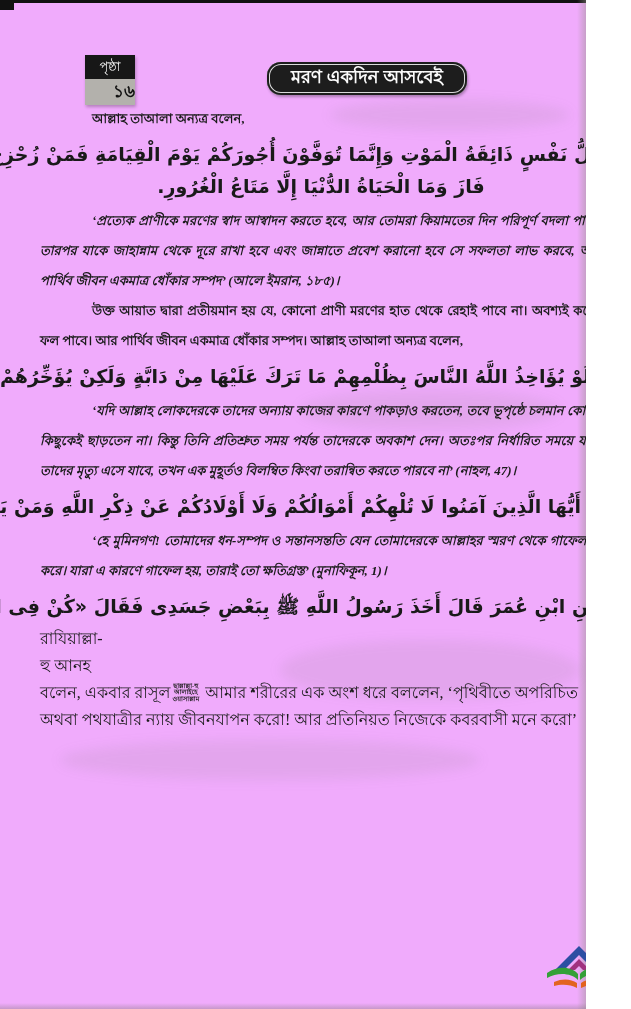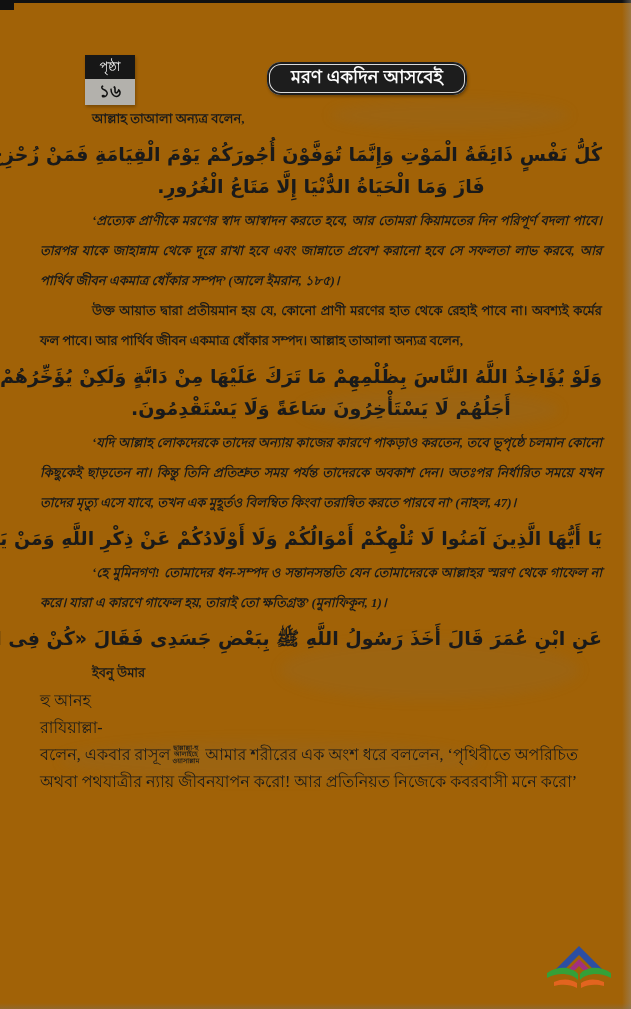--- a/index.html
+++ b/index.html
@@ -1,39 +1,39 @@
 <!DOCTYPE html>
 <html><head>
 <meta charset="utf-8">
 <style>
   html,body{margin:0;padding:0;}
   .page{
-    position:relative;width:631px;height:1009px;
-    background:#a16207;overflow:hidden;
+    position:relative;width:586px;height:1009px;
+    background:#f0abfc;overflow:hidden;
     font-family:"Liberation Serif","DejaVu Serif",serif;
     color:#1a1a1a;
   }
   
   .scan-top{position:absolute;top:0;left:10px;right:0;height:3px;background:#111;}
   .scan-corner{position:absolute;top:0;left:0;width:14px;height:10px;background:#111;}
   .scan-right{position:absolute;top:0;right:0;width:9px;height:100%;
     background:linear-gradient(to right,rgba(160,155,148,0),rgba(150,145,138,.45));}
   .scan-bottom{position:absolute;bottom:0;left:0;right:0;height:6px;
     background:linear-gradient(to bottom,rgba(120,115,108,0),rgba(120,115,108,.35));}
   .smudge{position:absolute;border-radius:50%;filter:blur(6px);background:rgba(120,118,110,.10);}
   .sm1{left:300px;top:390px;width:260px;height:40px;}
   .sm2{left:280px;top:640px;width:300px;height:60px;}
   .sm3{left:60px;top:740px;width:420px;height:40px;}
   .sm4{left:330px;top:100px;width:240px;height:30px;}
 
   
   .badge{position:absolute;left:85px;top:55px;width:50px;box-shadow:1px 2px 3px rgba(0,0,0,.25);}
   .badge-top{background:#171717;color:#fff;text-align:center;font-size:13px;line-height:24px;height:24px;
     font-family:"Liberation Sans","DejaVu Sans",sans-serif;}
-  .badge-bottom{background:#b3b1ac;color:#111;text-align:center;font-size:17px;font-weight:bold;
+  .badge-bottom{background:#b3b1ac;color:#111;text-align:right;font-size:17px;font-weight:bold;
     line-height:26px;height:26px;font-family:"Liberation Sans","DejaVu Sans",sans-serif;}
 
   
   .chapter-box{
     position:absolute;left:267px;top:62px;width:200px;height:33px;
     background:#1d1d1d;border-radius:14px;
     box-shadow:inset 0 0 0 2px #1d1d1d, inset 0 0 0 3px rgba(240,240,240,.9), 1px 2px 3px rgba(0,0,0,.3);
     display:flex;align-items:center;justify-content:center;
   }
   .chapter-box span{color:#fbfbfb;font-size:18px;font-weight:bold;
@@ -87,36 +87,35 @@
       <div>كُلُّ نَفْسٍ ذَائِقَةُ الْمَوْتِ وَإِنَّمَا تُوَفَّوْنَ أُجُورَكُمْ يَوْمَ الْقِيَامَةِ فَمَنْ زُحْزِحَ عَنِ النَّارِ وَأُدْخِلَ الْجَنَّةَ فَقَدْ</div>
       <div>فَازَ وَمَا الْحَيَاةُ الدُّنْيَا إِلَّا مَتَاعُ الْغُرُورِ.</div>
     </div>
 
     <p class="bn trans">‘প্রত্যেক প্রাণীকে মরণের স্বাদ আস্বাদন করতে হবে, আর তোমরা কিয়ামতের দিন পরিপূর্ণ বদলা পাবে। তারপর যাকে জাহান্নাম থেকে দূরে রাখা হবে এবং জান্নাতে প্রবেশ করানো হবে সে সফলতা লাভ করবে, আর পার্থিব জীবন একমাত্র ধোঁকার সম্পদ’ (আলে ইমরান, ১৮৫)।</p>
 
     <p class="bn upright">উক্ত আয়াত দ্বারা প্রতীয়মান হয় যে, কোনো প্রাণী মরণের হাত থেকে রেহাই পাবে না। অবশ্যই কর্মের ফল পাবে। আর পার্থিব জীবন একমাত্র ধোঁকার সম্পদ। আল্লাহ তাআলা অন্যত্র বলেন,</p>
 
     <div class="arabic">
       <div>وَلَوْ يُؤَاخِذُ اللَّهُ النَّاسَ بِظُلْمِهِمْ مَا تَرَكَ عَلَيْهَا مِنْ دَابَّةٍ وَلَكِنْ يُؤَخِّرُهُمْ إِلَى أَجَلٍ مُسَمًّى فَإِذَا جَاءَ</div>
-      <div>أَجَلُهُمْ لَا يَسْتَأْخِرُونَ سَاعَةً وَلَا يَسْتَقْدِمُونَ.</div>
     </div>
 
     <p class="bn trans">‘যদি আল্লাহ লোকদেরকে তাদের অন্যায় কাজের কারণে পাকড়াও করতেন, তবে ভূপৃষ্ঠে চলমান কোনো কিছুকেই ছাড়তেন না। কিন্তু তিনি প্রতিশ্রুত সময় পর্যন্ত তাদেরকে অবকাশ দেন। অতঃপর নির্ধারিত সময়ে যখন তাদের মৃত্যু এসে যাবে, তখন এক মুহূর্তও বিলম্বিত কিংবা তরান্বিত করতে পারবে না’ (নাহল, 47)।</p>
 
     <div class="arabic">
       <div>يَا أَيُّهَا الَّذِينَ آمَنُوا لَا تُلْهِكُمْ أَمْوَالُكُمْ وَلَا أَوْلَادُكُمْ عَنْ ذِكْرِ اللَّهِ وَمَنْ يَفْعَلْ ذَلِكَ فَأُولَئِكَ</div>
     </div>
 
     <p class="bn trans">‘হে মুমিনগণ! তোমাদের ধন-সম্পদ ও সন্তানসন্ততি যেন তোমাদেরকে আল্লাহর স্মরণ থেকে গাফেল না করে। যারা এ কারণে গাফেল হয়, তারাই তো ক্ষতিগ্রস্ত’ (মুনাফিকূন, 1)।</p>
 
     <div class="arabic">
       <div>عَنِ ابْنِ عُمَرَ قَالَ أَخَذَ رَسُولُ اللَّهِ ﷺ بِبَعْضِ جَسَدِى فَقَالَ «كُنْ فِى الدُّنْيَا كَأَنَّكَ غَرِيبٌ</div>
     </div>
 
-    <p class="bn upright"><span>ইবনু উমার</span><span class="honorific"></span></p><div>হু আনহ</div><div>রাযিয়াল্লা-</div> <span>বলেন, একবার রাসূল</span><span class="honorific"><div>ছাল্লাল্লা-হু</div><div>আলাইহে</div><div>ওয়াসাল্লাম</div></span> <span>আমার শরীরের এক অংশ ধরে বললেন, ‘পৃথিবীতে অপরিচিত অথবা পথযাত্রীর ন্যায় জীবনযাপন করো! আর প্রতিনিয়ত নিজেকে কবরবাসী মনে করো’ </span><p></p>
+    <div>রাযিয়াল্লা-</div><div>হু আনহ</div> <span>বলেন, একবার রাসূল</span><span class="honorific"><div>ছাল্লাল্লা-হু</div><div>আলাইহে</div><div>ওয়াসাল্লাম</div></span> <span>আমার শরীরের এক অংশ ধরে বললেন, ‘পৃথিবীতে অপরিচিত অথবা পথযাত্রীর ন্যায় জীবনযাপন করো! আর প্রতিনিয়ত নিজেকে কবরবাসী মনে করো’ </span><p></p>
 
   </div>
 
   <svg class="logo" viewBox="0 0 72 56">
     <polygon points="36,3 59,26 50,26 36,12 22,26 13,26" fill="#2c4ea3"></polygon>
     <polygon points="36,16 47,27 40,27 36,23 32,27 25,27" fill="#a1317f"></polygon>
     <path d="M4,30 C16,22 29,24 35,31 L35,37 C28,30 15,29 4,35 Z" fill="#34a038"></path>
     <path d="M68,30 C56,22 43,24 37,31 L37,37 C44,30 57,29 68,35 Z" fill="#34a038"></path>
     <path d="M11,39 C20,35 28,36 34,40 L34,45 C27,41 18,41 11,43 Z" fill="#e2641f"></path>
     <path d="M61,39 C52,35 44,36 38,40 L38,45 C45,41 54,41 61,43 Z" fill="#e2641f"></path>

